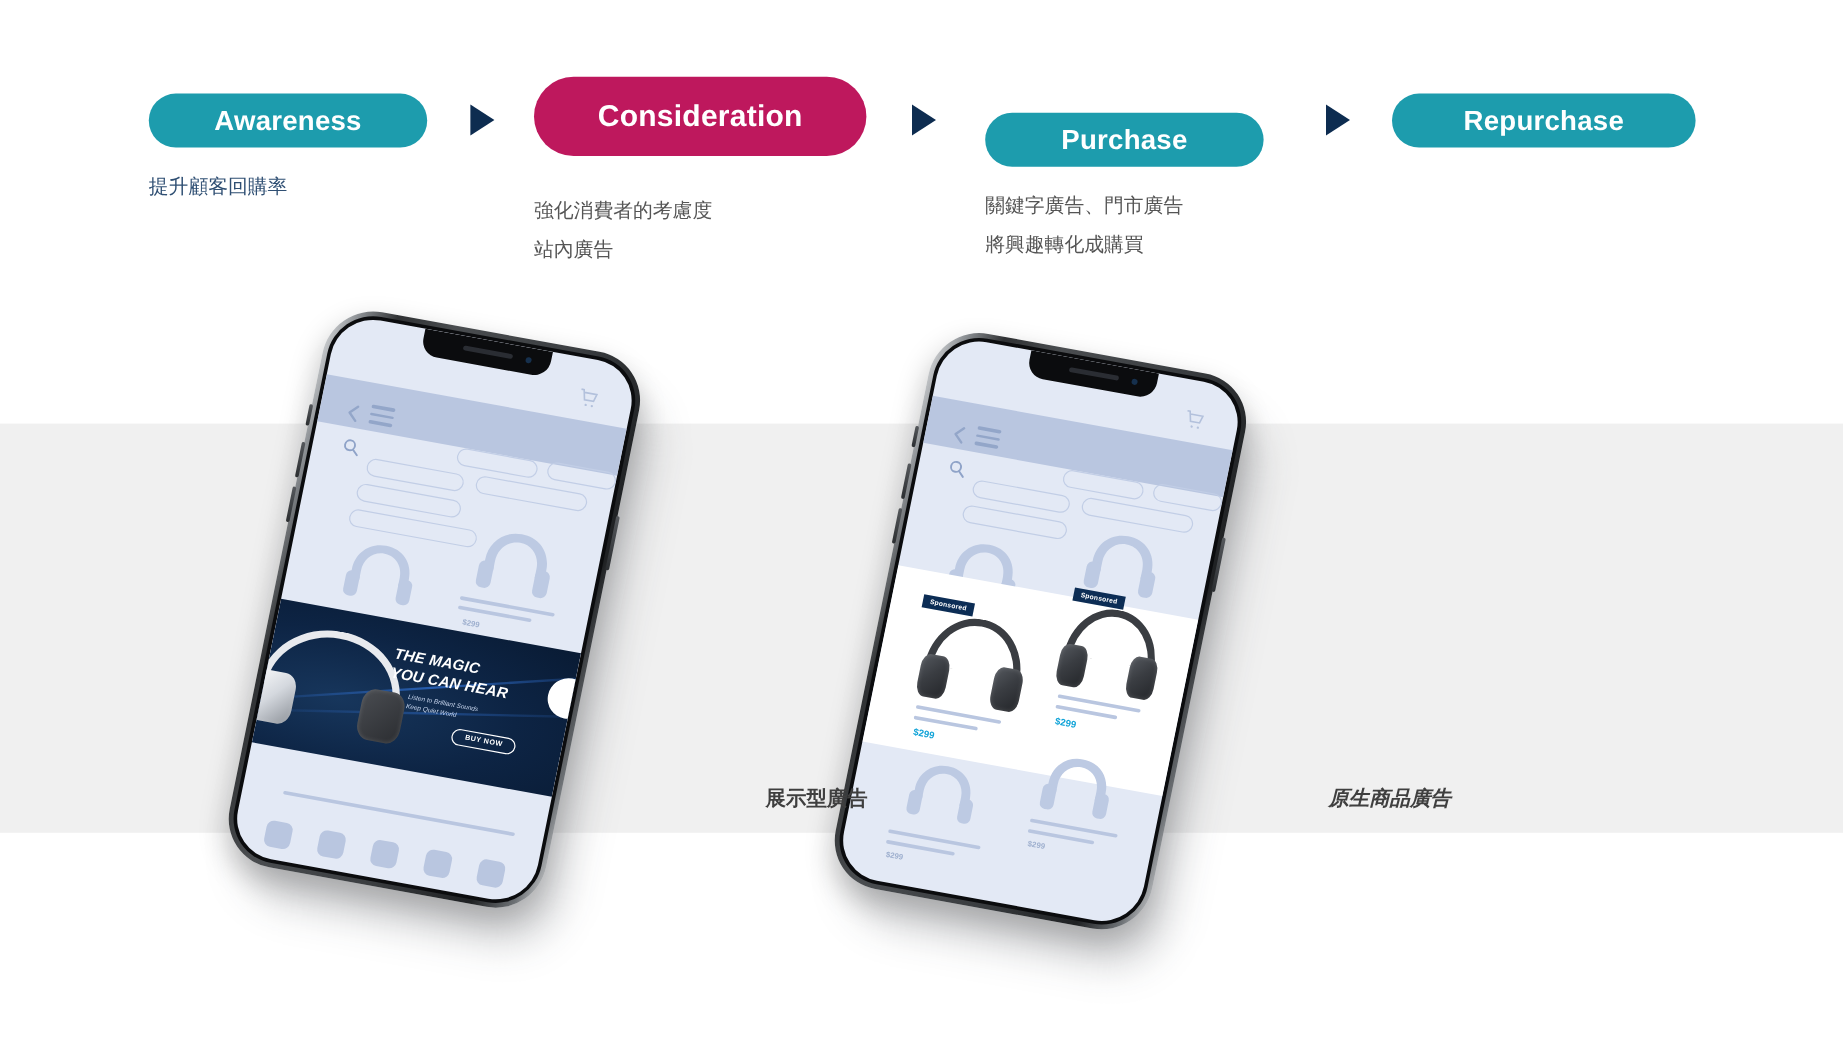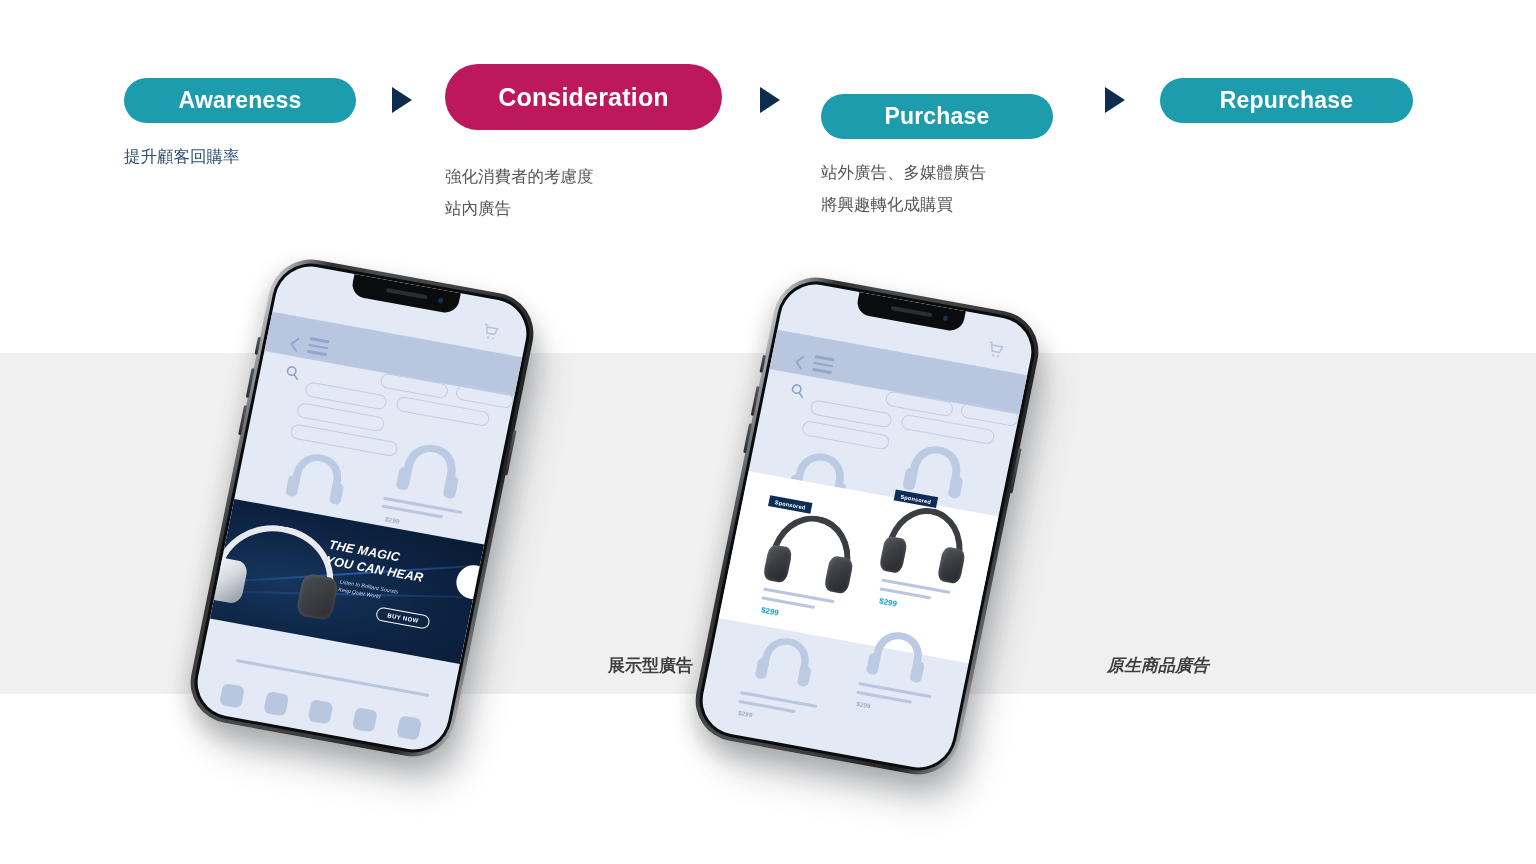--- a/index.html
+++ b/index.html
@@ -328,21 +328,21 @@
   }
 
   
   .caption {
     position: absolute;
     font-size: 17px;
     font-weight: bold;
     color: #3f3f3f;
     white-space: nowrap;
   }
-  #caption-1 { left: 608px;  top: 654px; text-align: right; }
+  #caption-1 { left: 638px;  top: 654px; text-align: right; }
   #caption-2 { left: 1107px; top: 654px; font-style: italic; }
 </style>
 </head>
 <body>
 
 <div id="root">
 
   <div class="gray-band"></div>
 
   <div class="funnel">
@@ -362,21 +362,21 @@
         <div>強化消費者的考慮度</div>
         <div>站內廣告</div>
       </div>
     </div>
 
     <div class="arrow" id="arrow-2"></div>
 
     <div class="stage" id="stage-purchase">
       <div class="pill pill-teal">Purchase</div>
       <div class="desc desc-gray">
-        <div>站外廣告、多媒體廣告</div>
+        <div>關鍵字廣告、門市廣告</div>
         <div>將興趣轉化成購買</div>
       </div>
     </div>
 
     <div class="arrow" id="arrow-3"></div>
 
     <div class="stage" id="stage-repurchase">
       <div class="pill pill-teal">Repurchase</div>
     </div>
 

